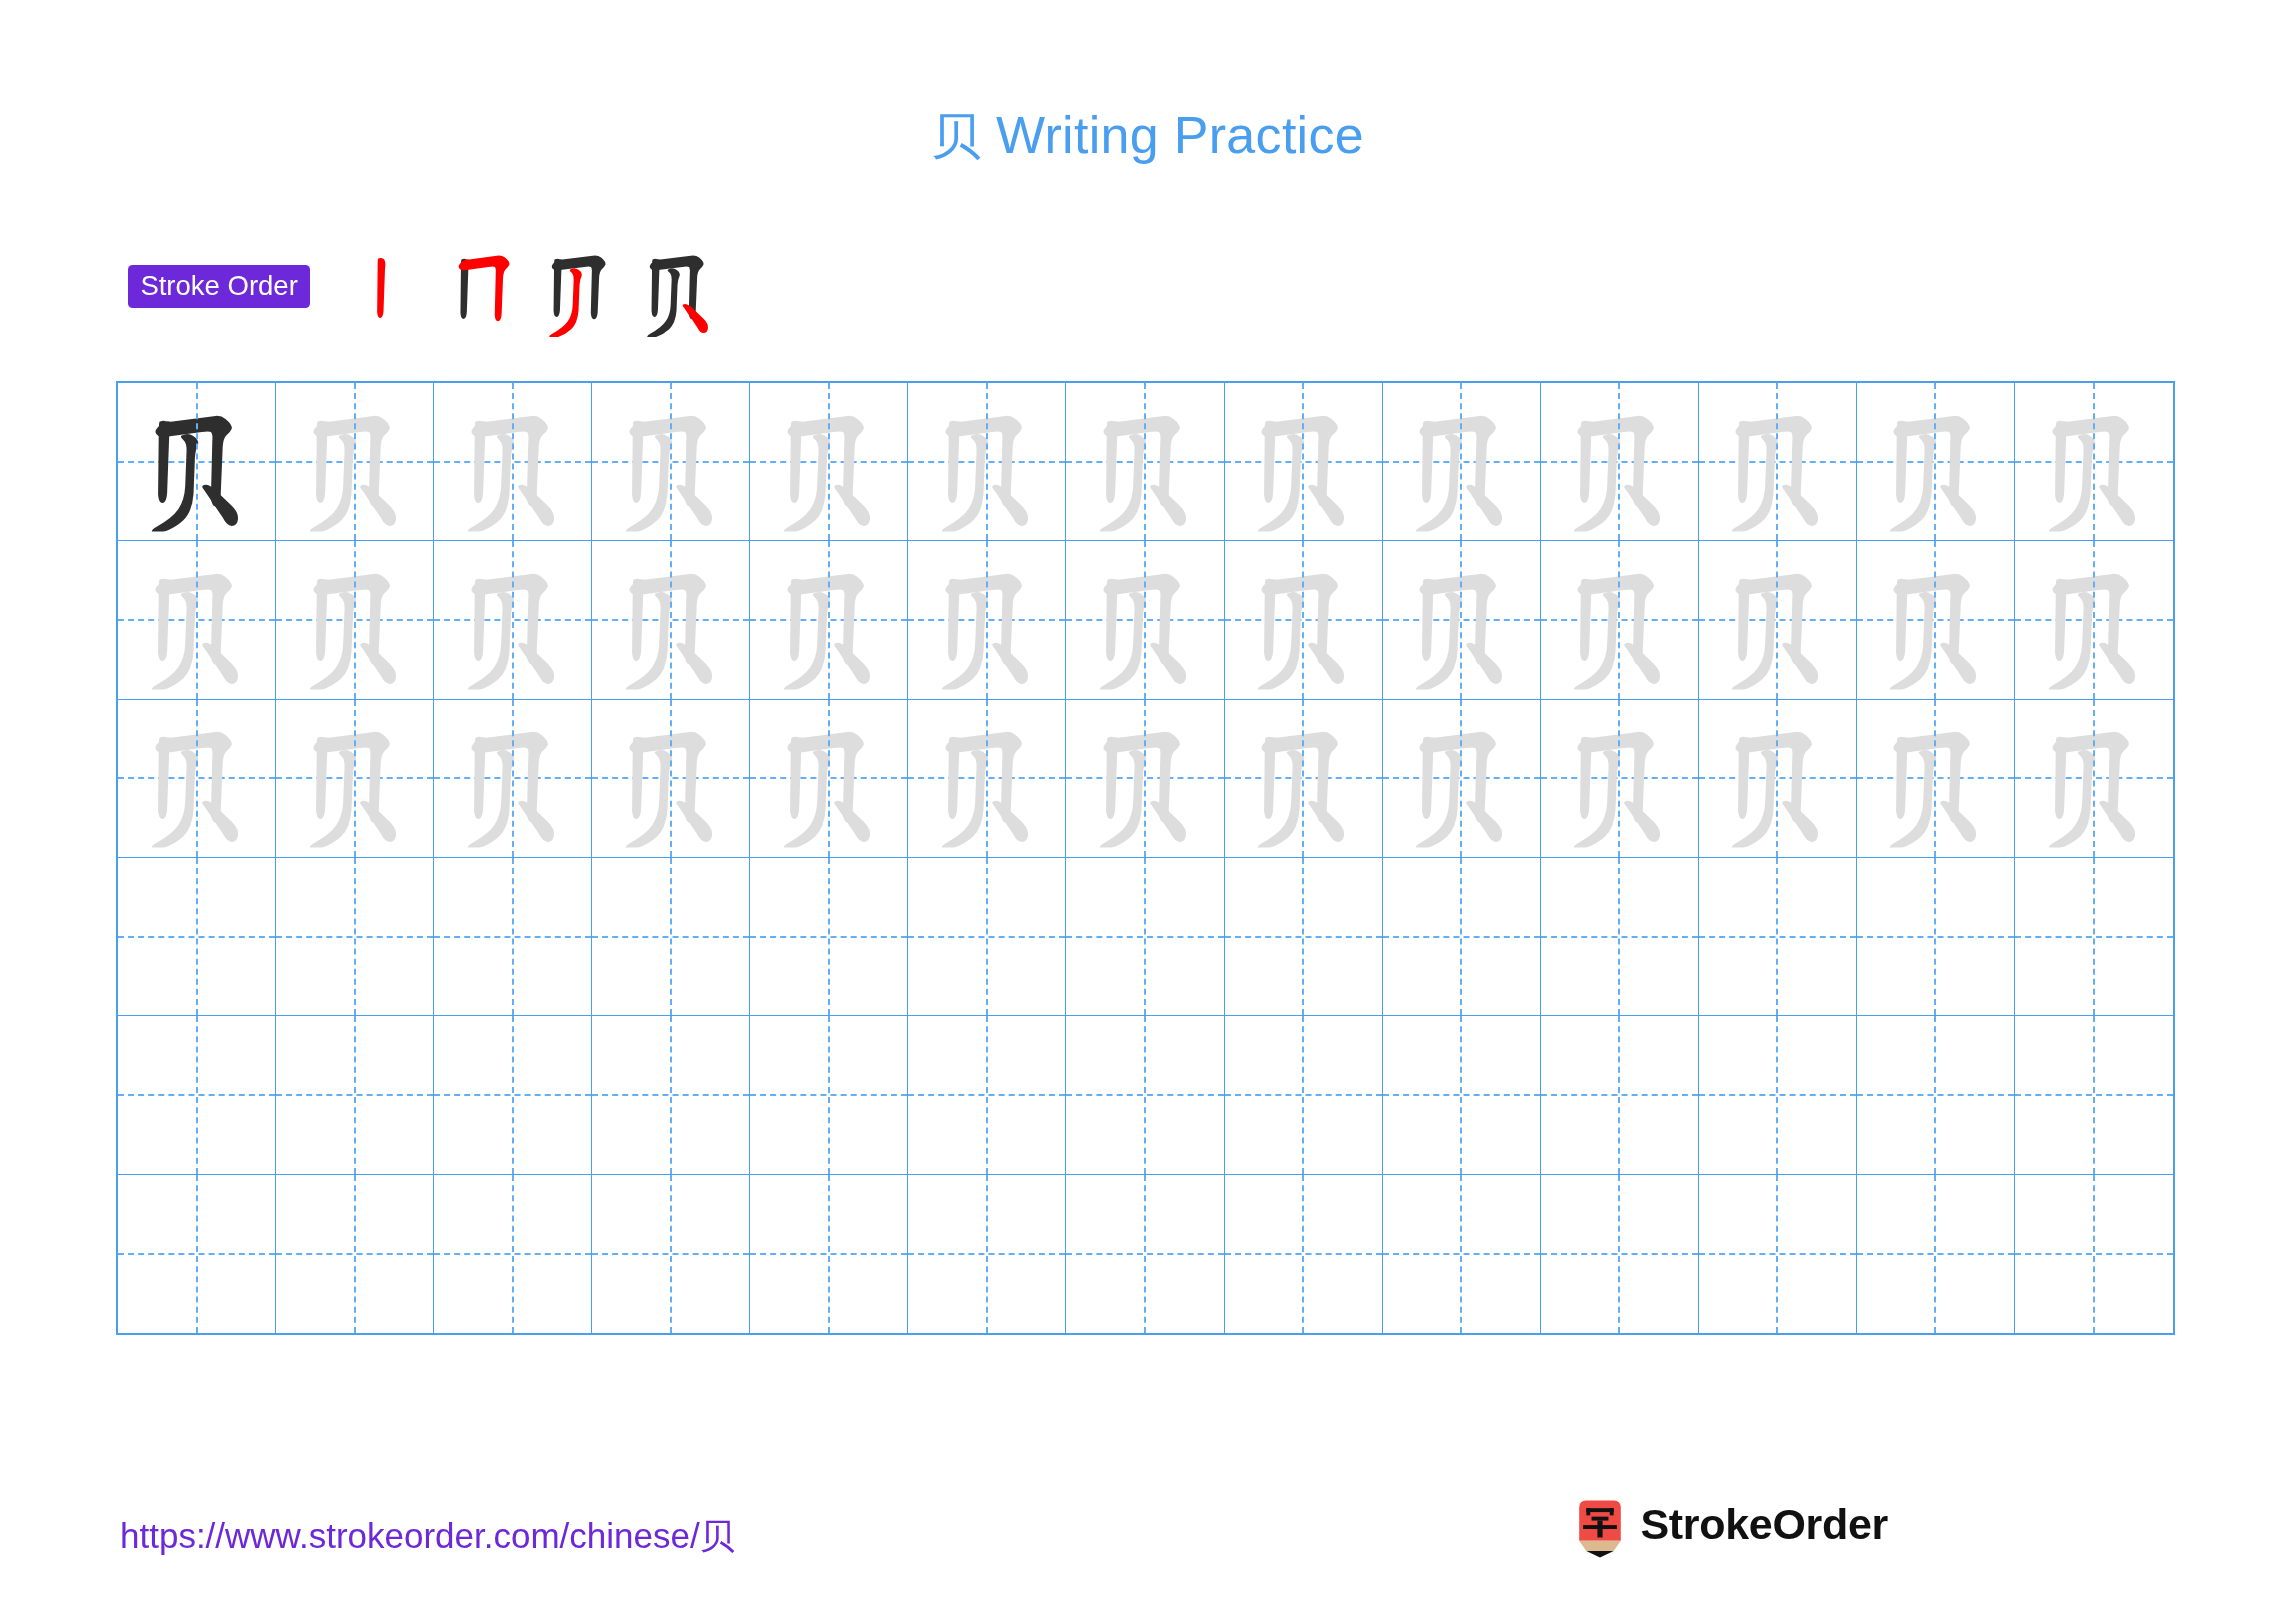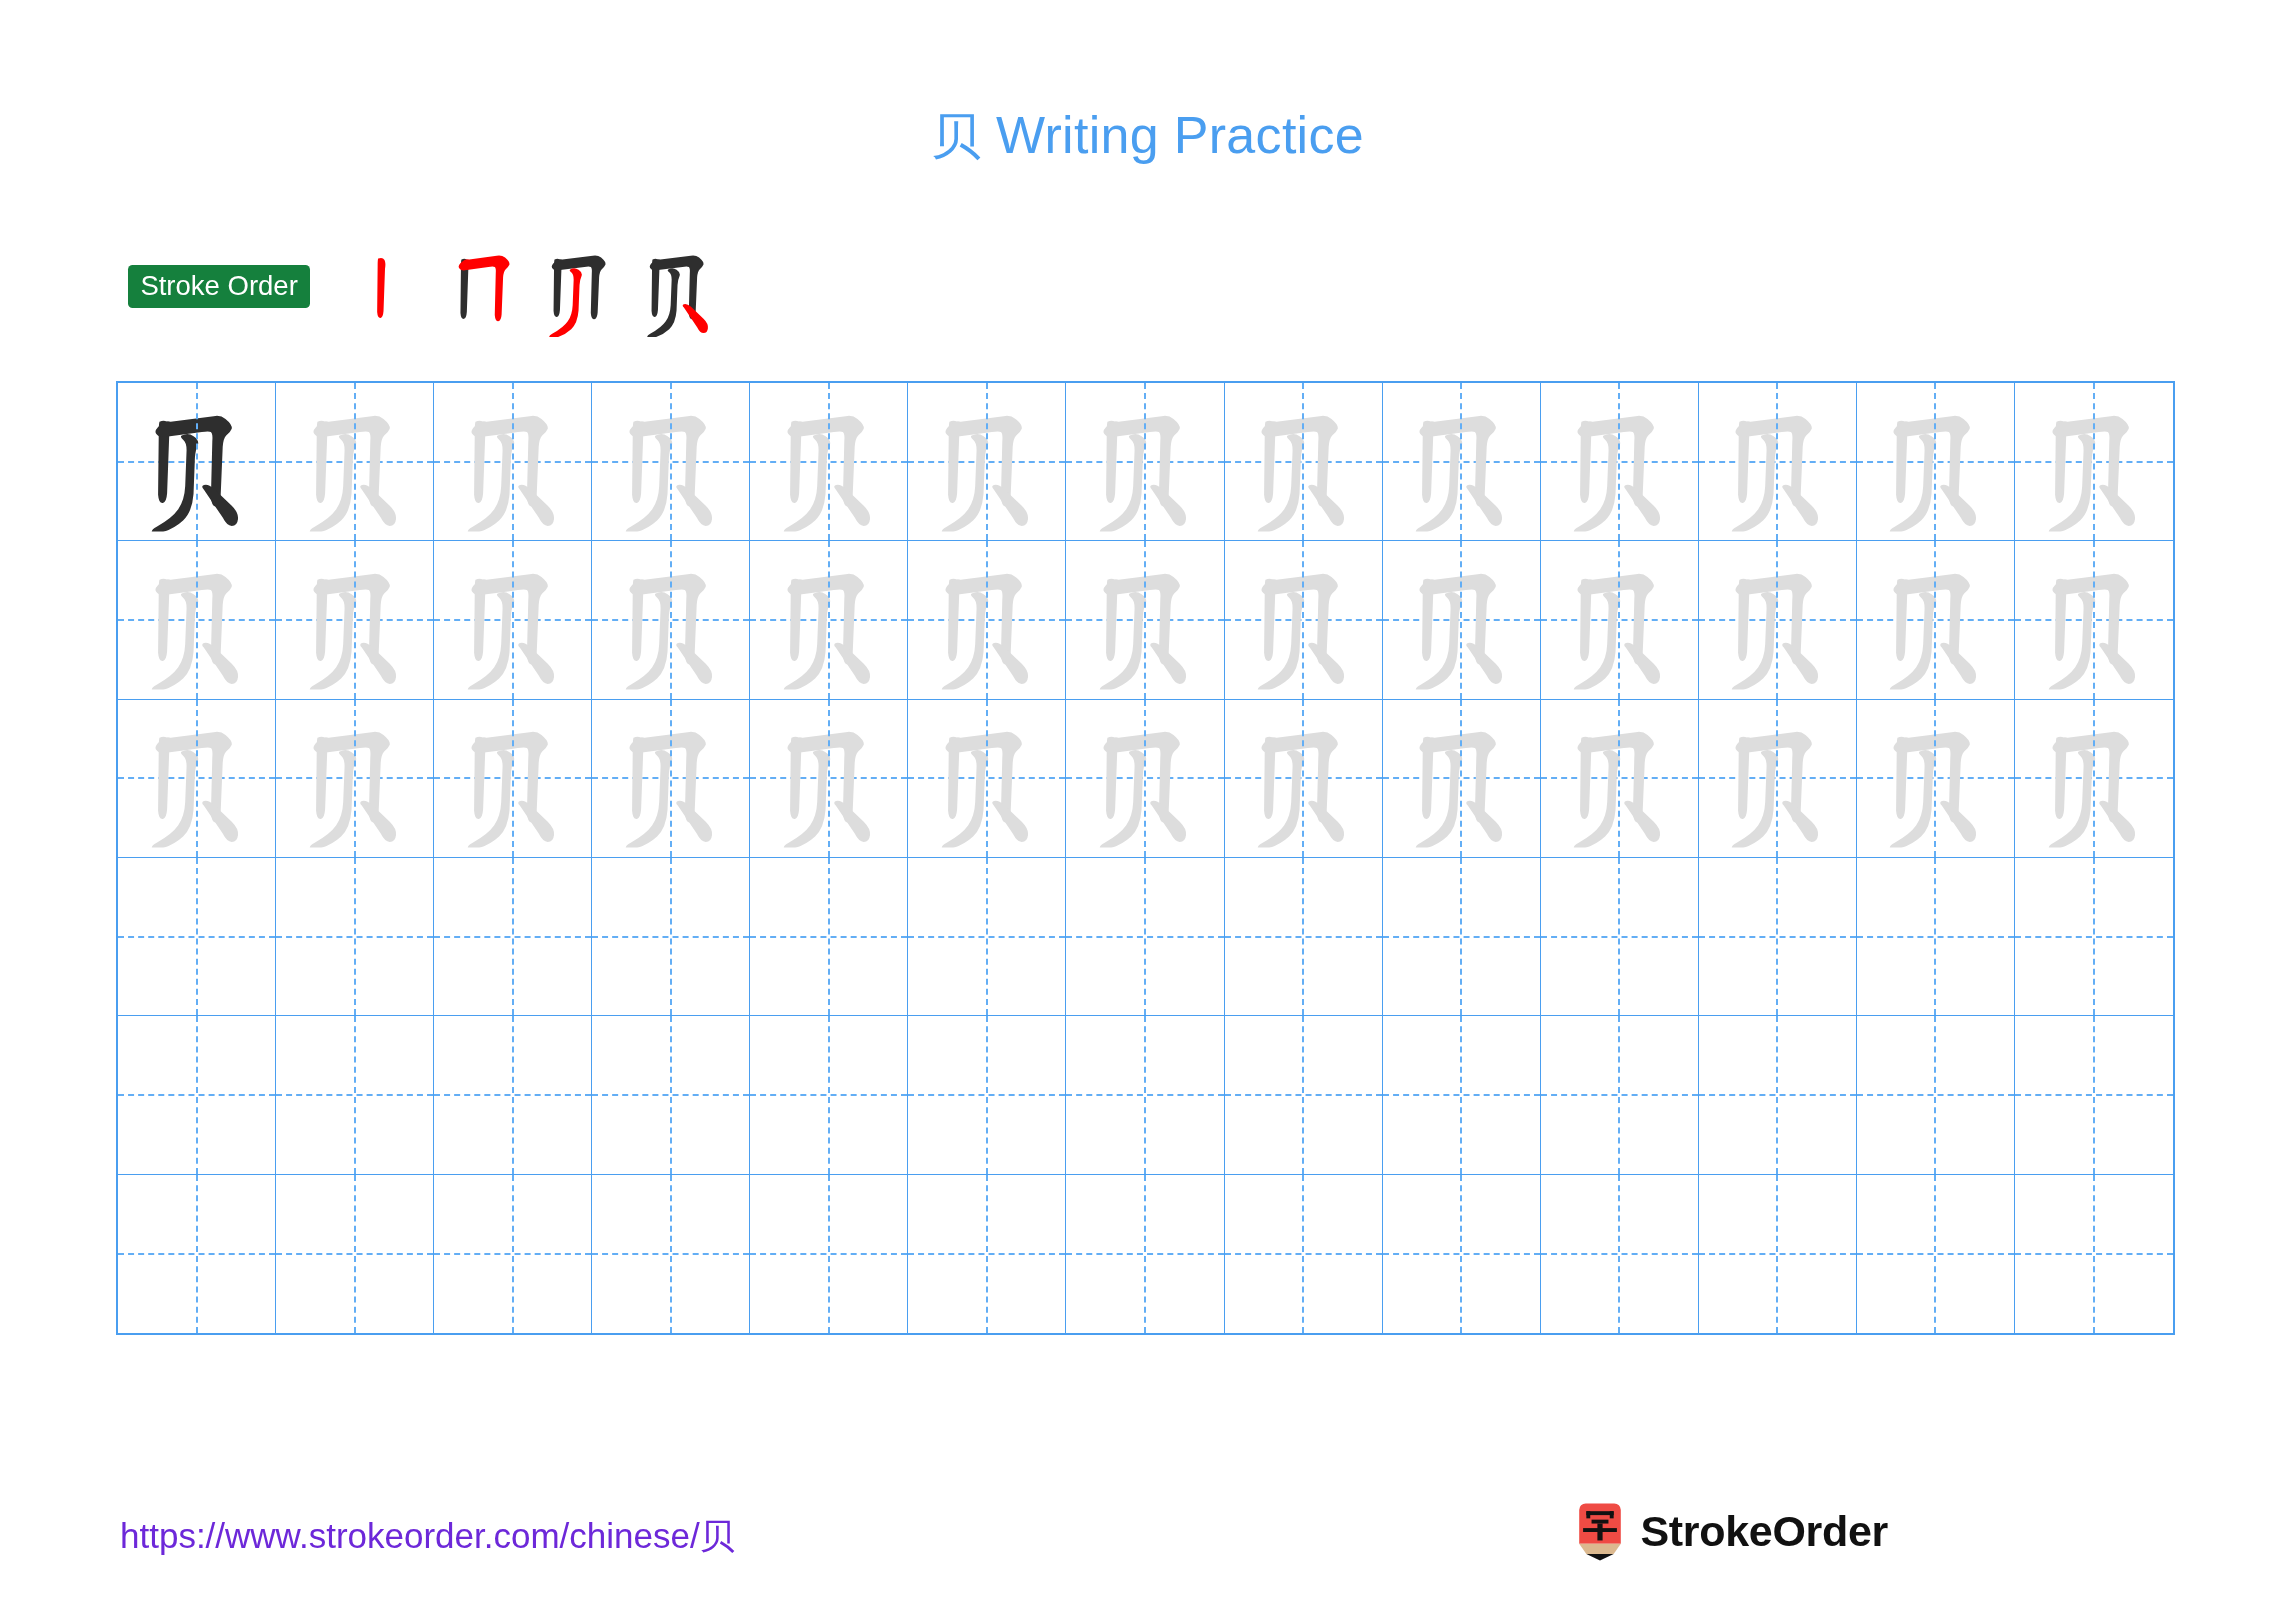--- a/index.html
+++ b/index.html
@@ -26,21 +26,21 @@
 
   
   .stroke-order-row {
     position: absolute;
     top: 257px; left: 128px;
     display: flex;
     align-items: center;
     height: 59px;
   }
   .so-badge {
-    background: #15803d;
+    background: #6d28d9;
     color: #ffffff;
     font-size: 27.5px;
     font-weight: 400;
     padding: 7.2px 12.4px 8.5px 12.4px;
     border-radius: 4.6px;
     line-height: 1;
     white-space: nowrap;
   }
   .so-steps { display: flex; align-items: center; margin-left: 26px; }
   .so-step { width: 98px; height: 98px; margin-top: 2.6px; }
@@ -95,21 +95,21 @@
     left: 120px; top: 1513px;
     font-size: 35px;
     color: #6d28d9;
     white-space: nowrap;
   }
 
   .brand {
     position: absolute;
     right: 116px; top: 1500px;
     display: flex;
-    align-items: center;
+    align-items: flex-start;
     height: 63px;
   }
   .brand-logo { width: 52px; height: 58px; display: block; }
   .brand-name {
     margin-left: 14.4px;
     font-size: 43px;
     font-weight: bold;
     color: #111111;
     letter-spacing: -0.3px;
     white-space: nowrap;

